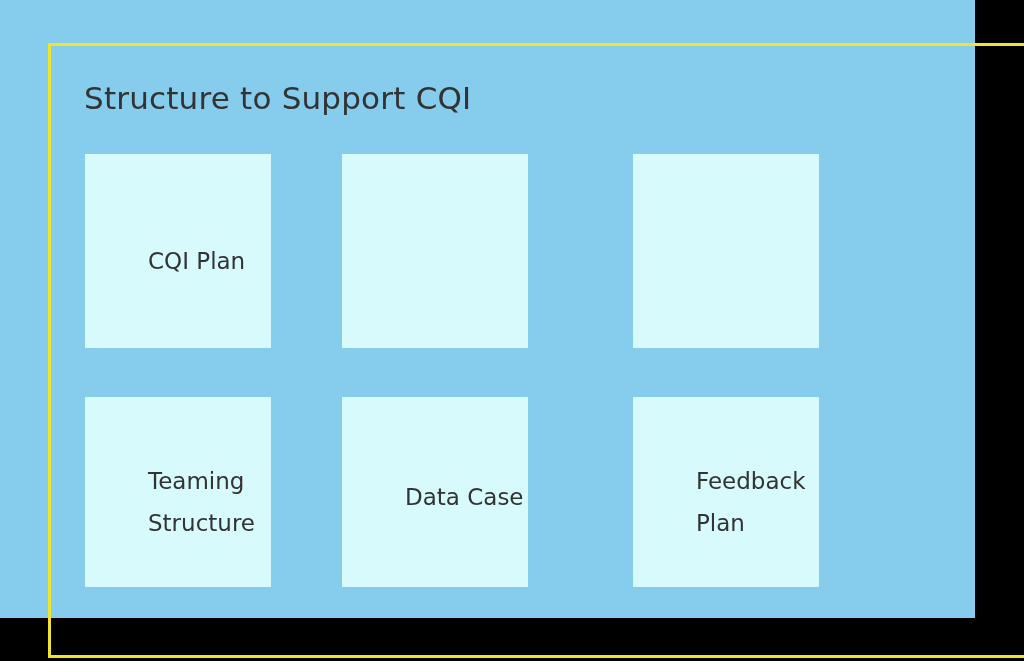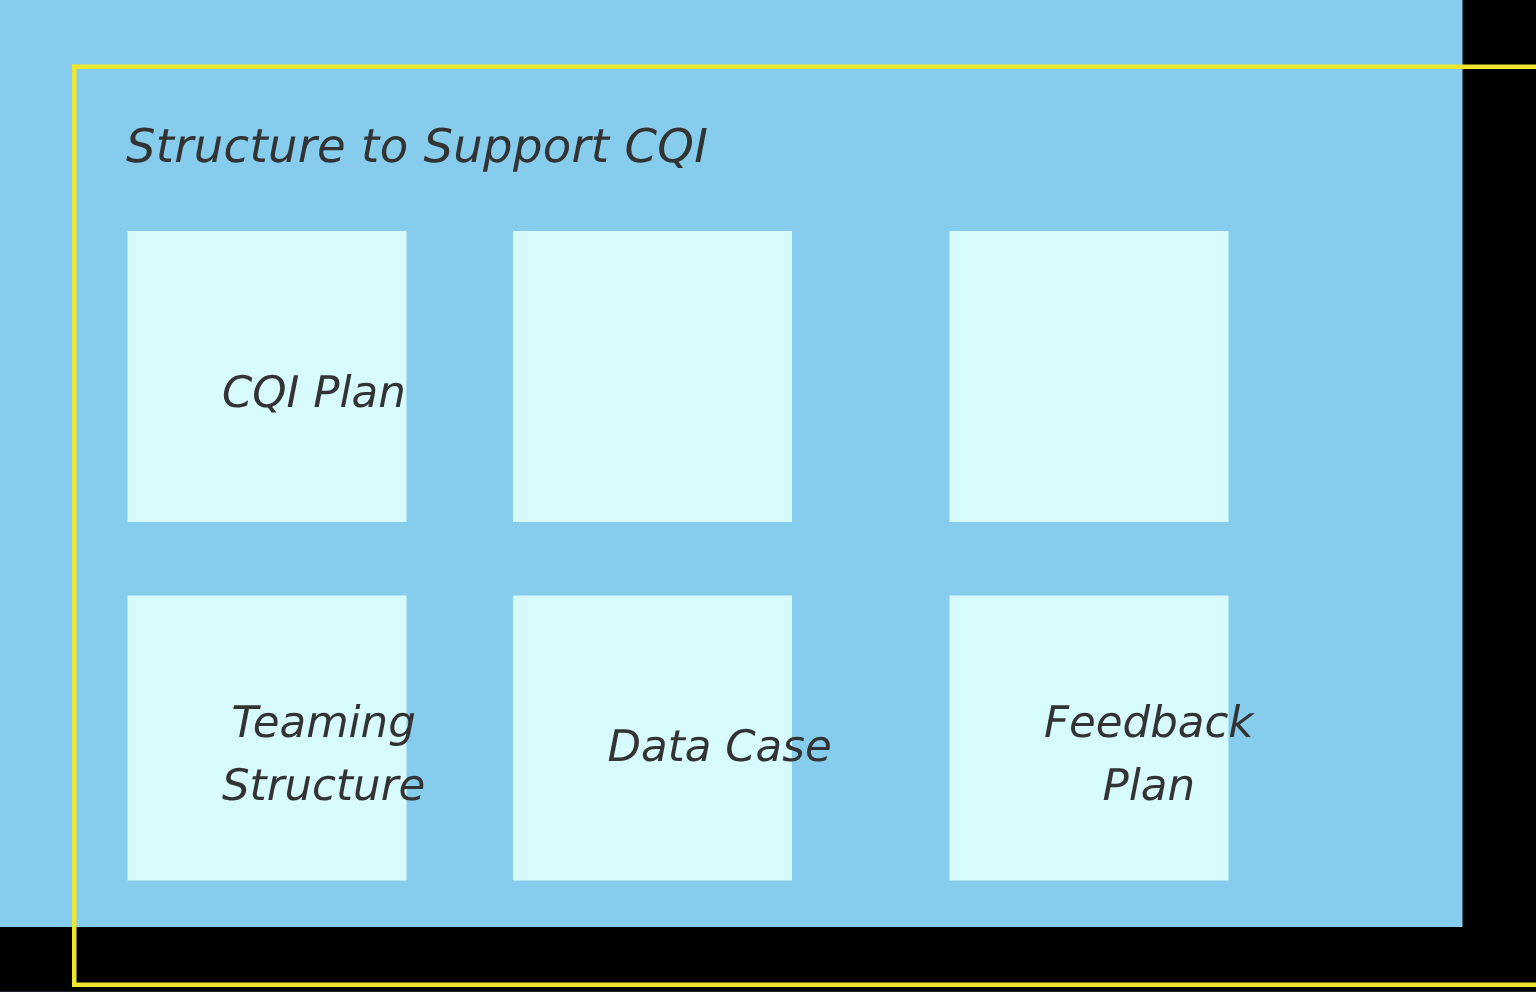--- a/index.html
+++ b/index.html
@@ -11,21 +11,20 @@
   body {
     font-family: "DejaVu Sans", sans-serif;
   }
 
   .screen {
     position: relative;
     width: 1024px;
     height: 661px;
     background: #000000;
     overflow: hidden;
-    font-style: italic;
   }
 
   
   .slide-canvas {
     position: absolute;
     left: 0;
     top: 0;
     width: 975px;
     height: 618px;
     background: #85CCED;
@@ -67,25 +66,24 @@
     white-space: nowrap;
   }
 
   
   .box {
     position: absolute;
     background: #D7FAFC;
   }
   .box-label {
     position: absolute;
-    font-size: 29px;
+    font-size: 23px;
     line-height: 42px;
     color: #333333;
     white-space: pre-line;
-    text-align: center;
   }
 
   
   .box-r1 { top: 154px; height: 194px; }
   
   .box-r2 { top: 397px; height: 190px; }
 
   .col-1 { left: 85px;  width: 186px; }
   .col-2 { left: 342px; width: 186px; }
   .col-3 { left: 633px; width: 186px; }

